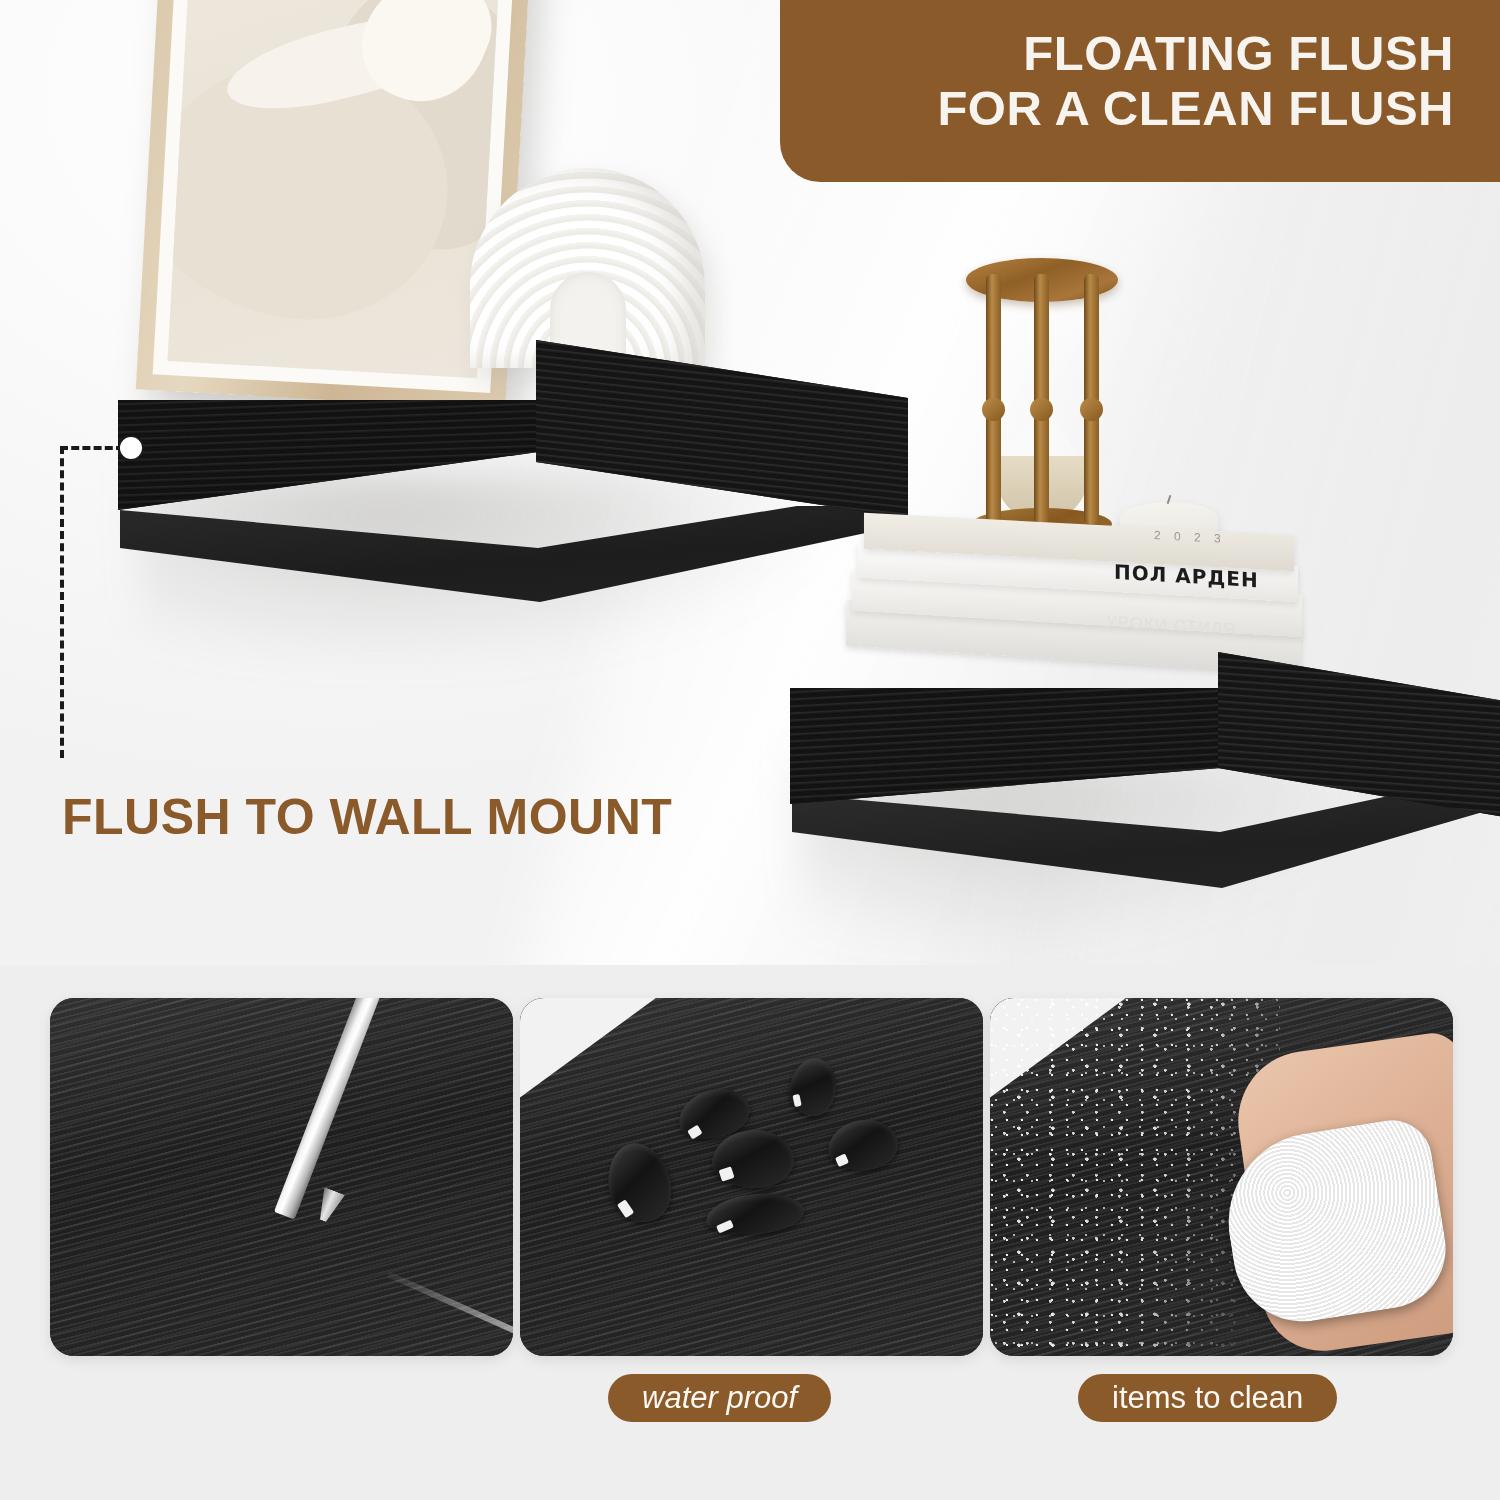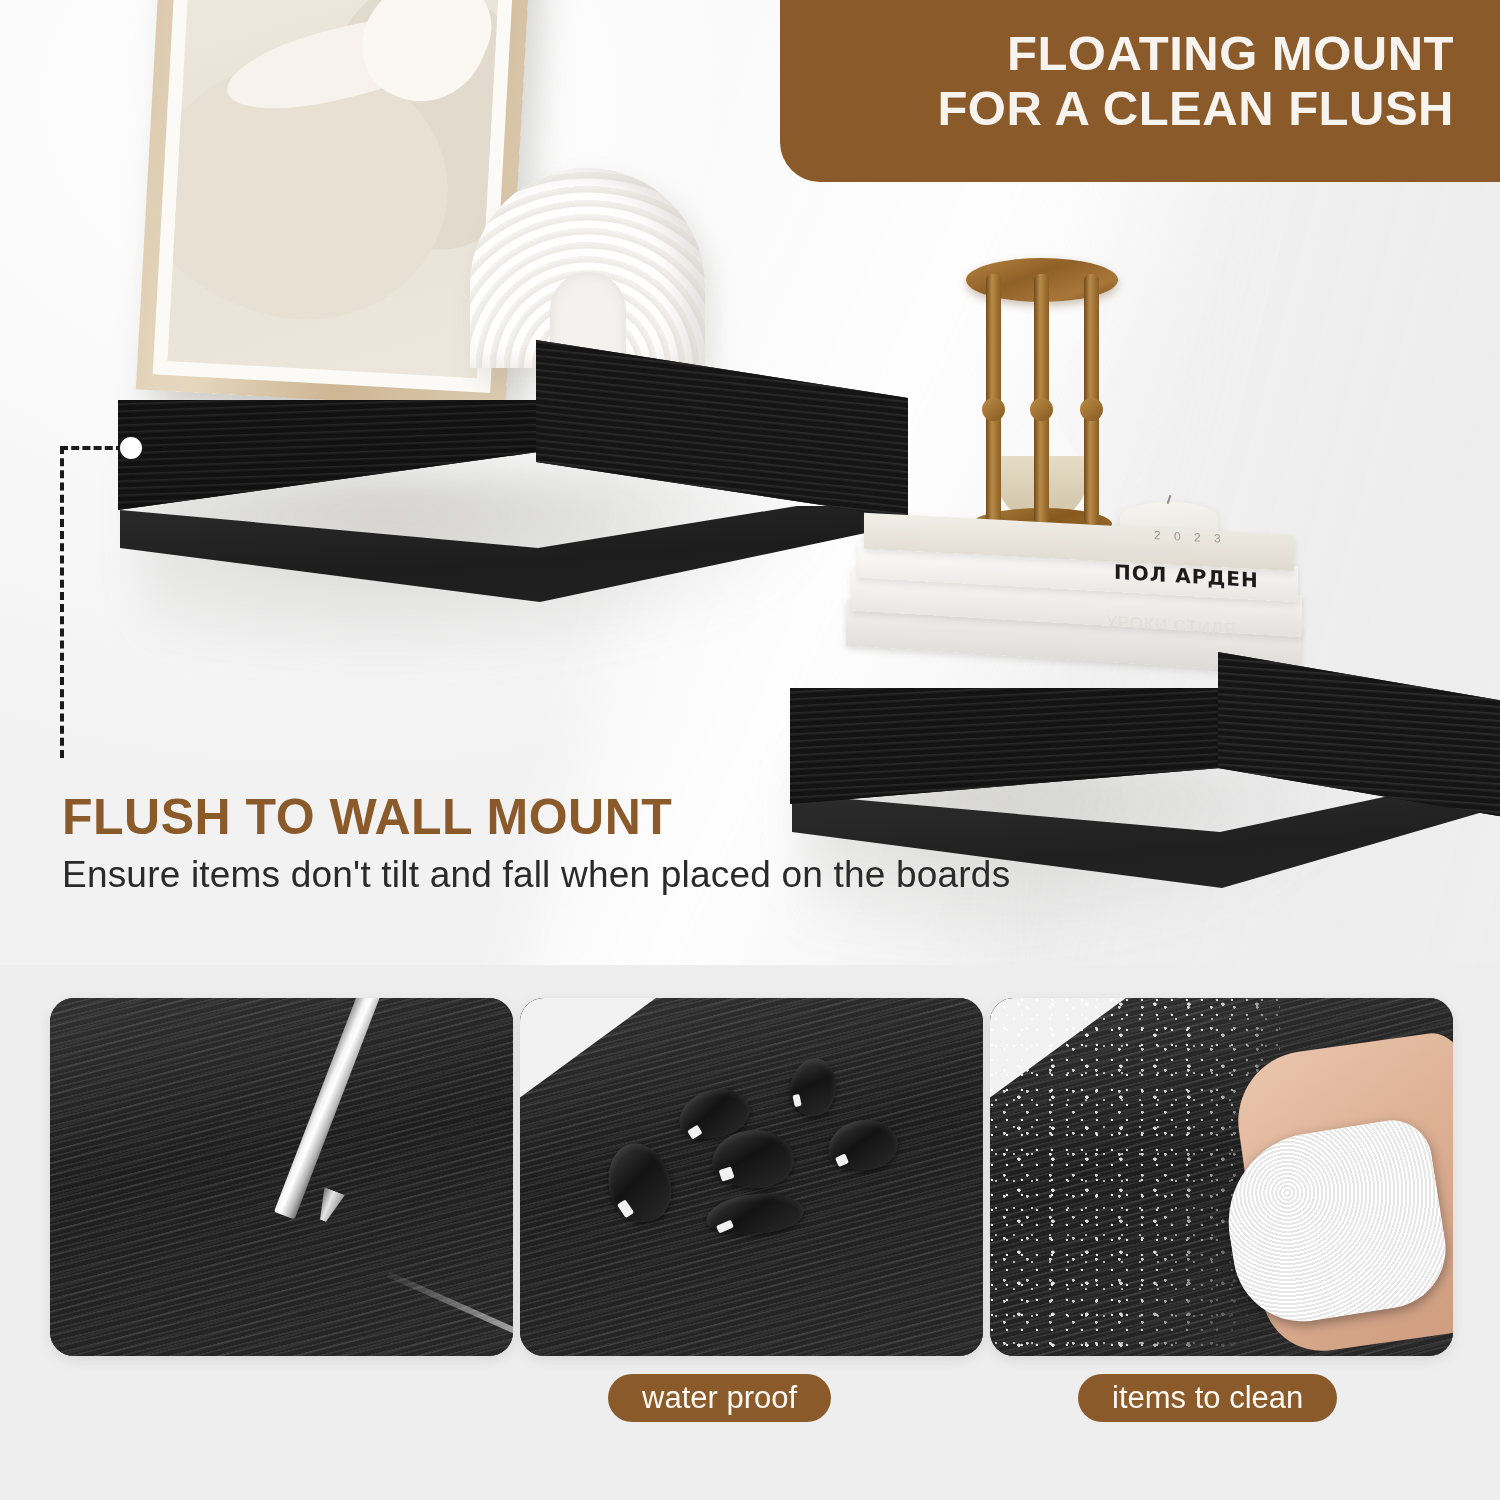--- a/index.html
+++ b/index.html
@@ -314,21 +314,21 @@
   }
 
   
   .pill{
     position:absolute;top:1374px;height:48px;border-radius:24px;
     background:#8a5a2b;color:#fdf8f2;
     display:flex;align-items:center;justify-content:center;
     font-size:31px;padding:0 34px;box-sizing:border-box;white-space:nowrap;
   }
   .pill-1{left:84px;}
-  .pill-2{left:608px;}
+  .pill-2{left:608px;font-style:italic;}
   .pill-3{left:1078px;}
 </style>
 </head>
 <body>
 
 <div class="stage">
 
   <div class="scene">
     <div class="wall-sheen"></div>
     <div class="wall-sheen2"></div>
@@ -391,26 +391,25 @@
       <div class="face-left"></div>
       <div class="face-right"></div>
     </div>
 
     <div class="callout-v"></div>
     <div class="callout-h"></div>
     <div class="callout-dot"></div>
   </div>
 
   <div class="banner">
-    <div class="banner-line">FLOATING MOUNT</div>
+    <div class="banner-line">FLOATING FLUSH</div>
     <div class="banner-line">FOR A CLEAN FLUSH</div>
   </div>
 
   <div class="headline">FLUSH TO WALL MOUNT</div>
-  <div class="subhead">Ensure items don't tilt and fall when placed on the boards</div>
 
   <div class="panels">
 
     <div class="panel p-1">
       <div class="grain"></div>
       <div class="tool"></div>
       <div class="tool-tip"></div>
       <div class="p1-line"></div>
     </div>
 

